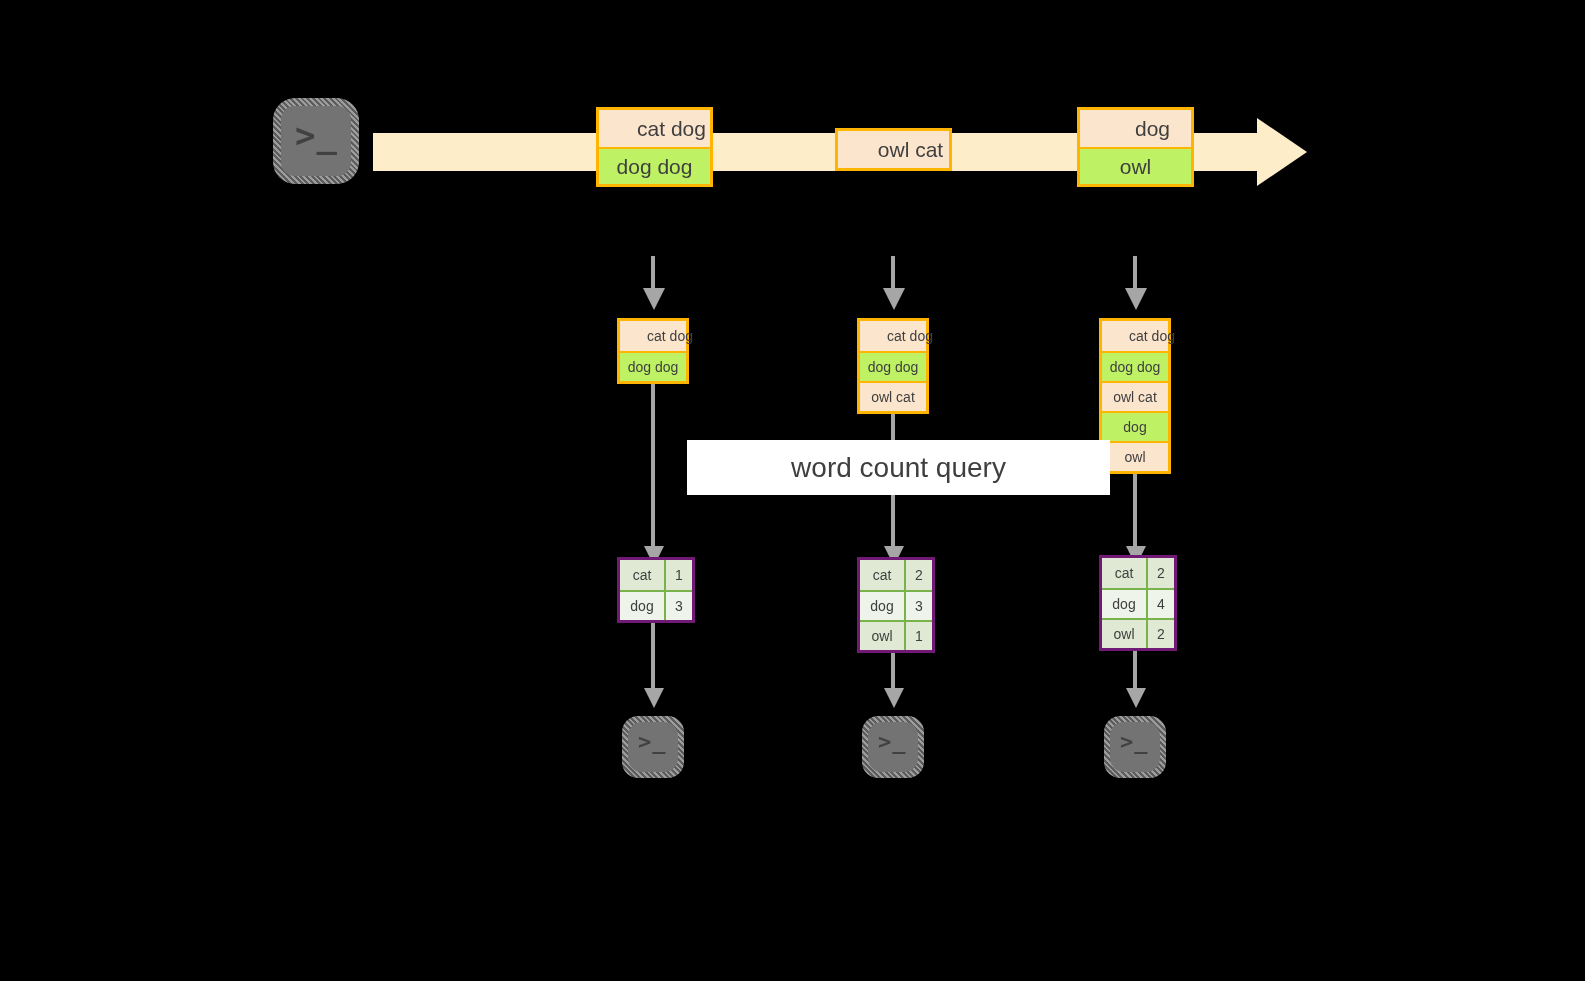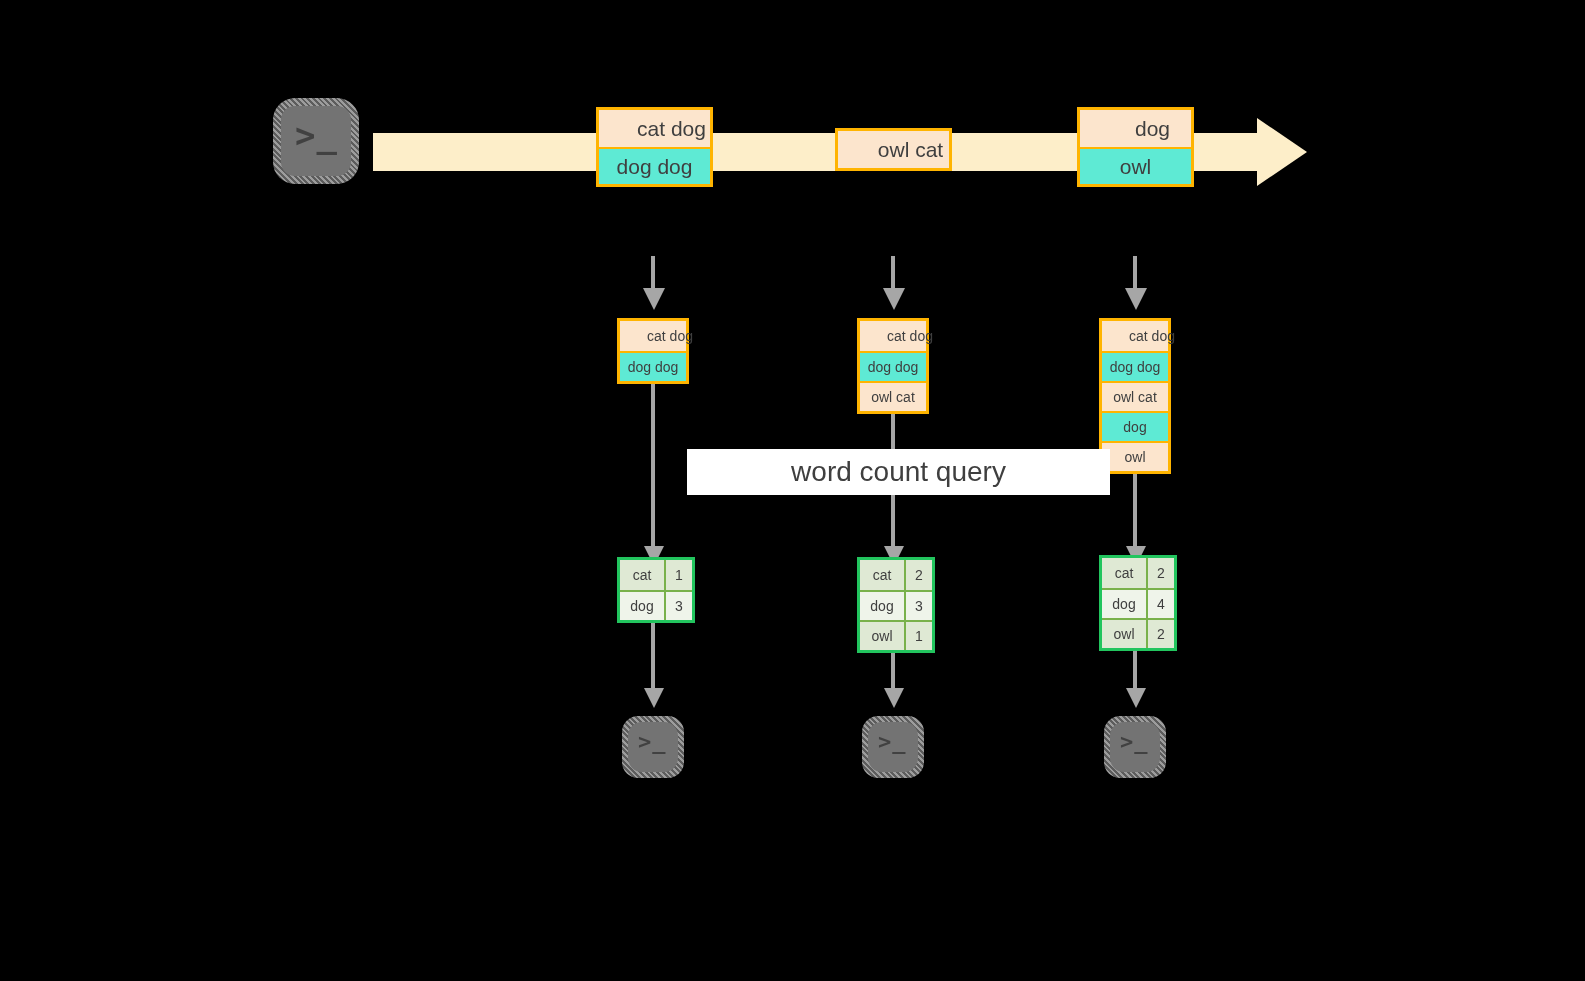--- a/index.html
+++ b/index.html
@@ -86,30 +86,30 @@
     box-sizing: border-box;
     display: flex;
     align-items: center;
     justify-content: center;
     color: #3f3f3f;
     white-space: nowrap;
     border-top: 2px solid #ffb400;
   }
   .obox .row:first-child { border-top: none; padding-left: 34px; }
   .obox .row.shadeA { background: #fce5cd; }
-  .obox .row.shadeB { background: #5eead4; }
+  .obox .row.shadeB { background: #bef264; }
 
   .obox.big .row { height: 37px; font-size: 21px; }
   .obox.sm  .row { height: 30px; font-size: 14px; }
 
   
   .gbox {
     position: absolute;
     box-sizing: border-box;
-    border: 3px solid #22c55e;
+    border: 3px solid #701a75;
     background: #5eead4;
     z-index: 5;
   }
   .gbox .grow {
     box-sizing: border-box;
     display: flex;
     height: 30px;
     border-top: 2px solid #79b14b;
   }
   .gbox .grow:first-child { border-top: none; }
@@ -292,15 +292,15 @@
 
   <div class="conn-line" style="left:1133px; top:650px; height:44px;"></div>
   <div class="conn-head thin" style="left:1126px; top:688px;"></div>
 
   <div class="terminal small" style="left:1104px; top:716px;">
     <div class="hatch"></div>
     <div class="face"></div>
     <div class="glyph">&gt;_</div>
   </div>
 
-  <div class="query-label" style="left:687px; top:449px; width:423px; height:46px; font-size:28px;">word count query</div>
+  <div class="query-label" style="left:687px; top:440px; width:423px; height:55px; font-size:28px;">word count query</div>
 
 </div>
 
 </body></html>

